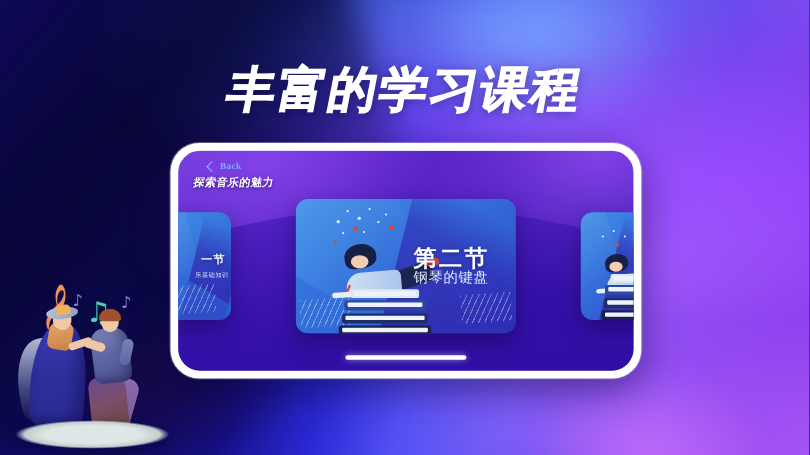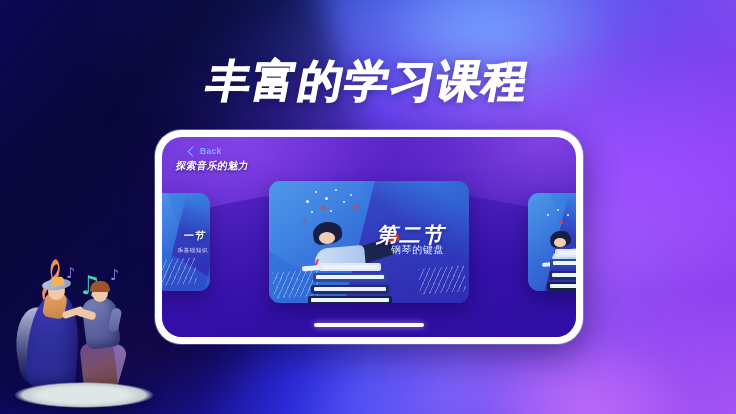--- a/index.html
+++ b/index.html
@@ -122,21 +122,21 @@
     position:absolute; left:-30%; top:26%;
     width:160%; height:150%;
     border-radius:50%;
     background:linear-gradient(180deg, rgba(60,20,175,.55), rgba(44,12,160,.92));
   }
 
   
   #nav-back {
     position:absolute; left:27px; top:9px;
     display:flex; align-items:center; gap:3px;
-    z-index:4; cursor:pointer;
+    z-index:4; cursor:pointer;font-family:Liberation Serif, serif;
   }
   #nav-back .chev {
     display:inline-block; width:7px; height:7px;
     border-left:1.8px solid #7fb4ff; border-bottom:1.8px solid #7fb4ff;
     transform:rotate(45deg);
     margin-right:1px;
   }
   #nav-back .lbl {
     font-size:8.5px; color:#79b0ff; font-weight:bold; letter-spacing:.3px;
   }
@@ -200,31 +200,30 @@
   .deco-lines.br { right:4px; bottom:10px; }
 
   
   .card-title {
     position:absolute;
     font-family:"DejaVu Sans","Liberation Sans",sans-serif;
     font-weight:bold; color:#ffffff;
     letter-spacing:2px;
     text-shadow:0 1px 4px rgba(10,20,80,.5);
     z-index:5;
-    font-style:italic;
   }
   .card.center .card-title { right:24px; top:40px; font-size:21px; }
   .card.side.left .card-title { right:5px; top:36px; font-size:10px; letter-spacing:1px; }
   .card-sub {
     position:absolute;
     font-family:"DejaVu Sans","Liberation Sans",sans-serif;
     color:#dbe8ff; font-size:7px; letter-spacing:.6px;
     z-index:5;
   }
-  .card.center .card-sub { right:25px; top:62px; font-size:10px;margin-left:16px; }
+  .card.center .card-sub { right:25px; top:62px; font-size:13px;margin-left:16px; }
   .card.side.left .card-sub { right:2px; top:54px; font-size:5.5px; }
 
   
   .illus { position:absolute; z-index:4; }
   .card.center .illus { left:24px; bottom:-2px; width:110px; height:108px; }
   .card.side.right .illus { left:8px; bottom:0; width:78px; height:78px; }
 
   .books { position:absolute; left:14%; bottom:0; width:76%; }
   .book { height:9px; border-radius:2px; margin-top:2.5px; position:relative; }
   .book .pages { position:absolute; left:3px; right:3px; top:2px; height:4px; background:#eef3fb; border-radius:1px; }

